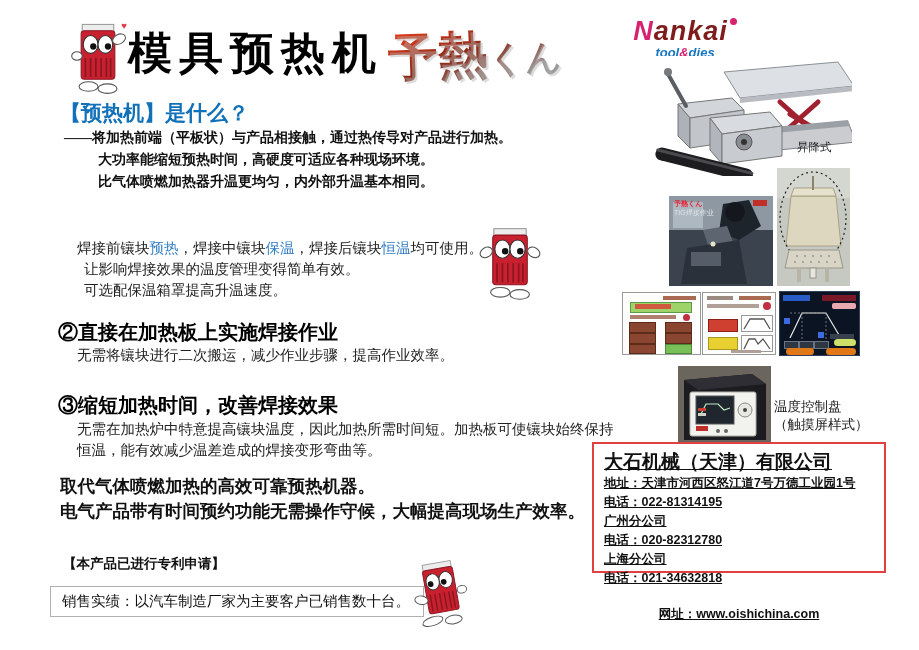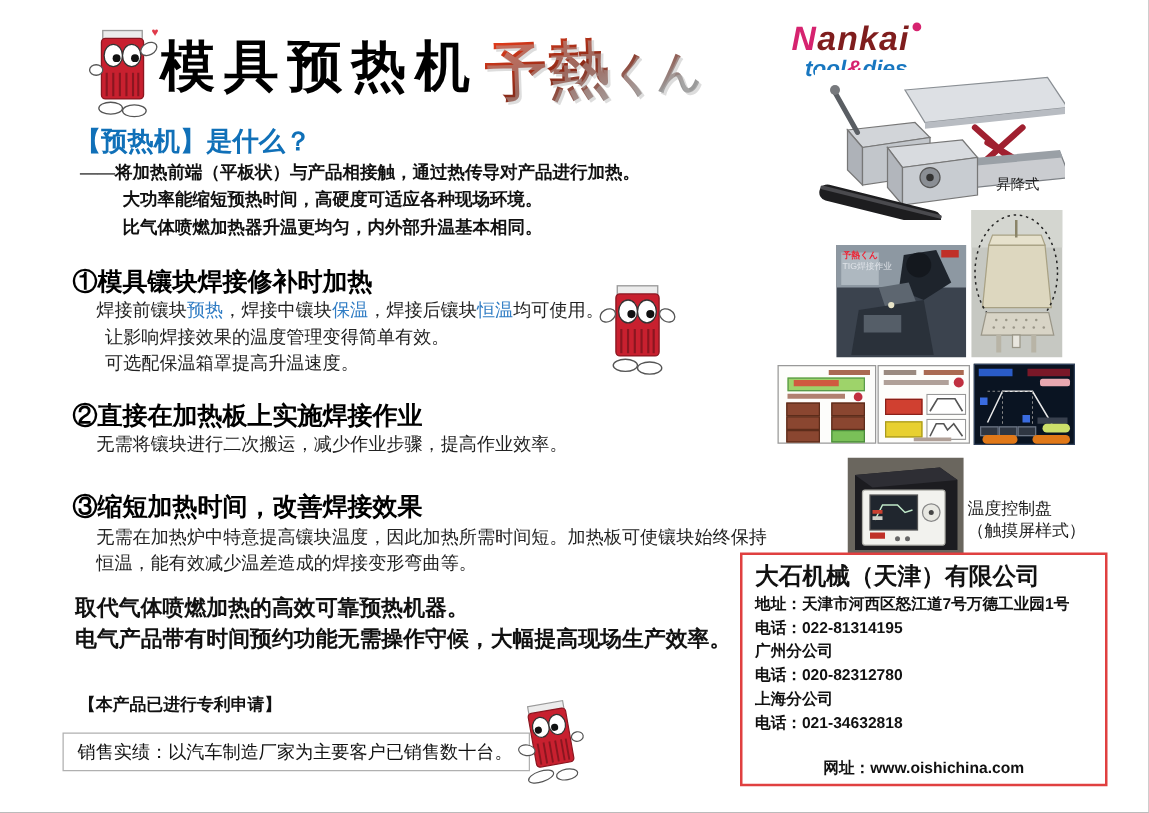--- a/index.html
+++ b/index.html
@@ -14,21 +14,21 @@
            background:linear-gradient(160deg,#e03a1a 10%,#8a2a18 45%,#9a9a9a 80%);
            -webkit-background-clip:text;background-clip:text;color:transparent;
            text-shadow:2px 2px 0 rgba(180,180,180,.45);}
   .yonetsu .big{font-size:50px;}
   .yonetsu .small{font-size:36px;}
   .nankai{left:620px;top:18px;width:130px;text-align:center;font-style:italic;font-weight:bold;line-height:1;}
   .nankai .word{font-size:27px;letter-spacing:1px;}
   .nankai .n{color:#d6236f;}
   .nankai .rest{color:#7f1d1d;}
   .nankai .dot{display:inline-block;width:7px;height:7px;border-radius:50%;background:#d6236f;margin-left:2px;vertical-align:top;}
-  .nankai .sub{font-size:18px;color:#1877c0;margin-top:1px;}
+  .nankai .sub{font-size:13px;color:#1877c0;margin-top:1px;}
   .nankai .amp{color:#d6236f;}
 
   
   .intro-heading{left:60px;top:99px;font-size:21px;font-weight:bold;color:#1070b8;}
   .intro-line{font-size:14px;font-weight:bold;color:#111;white-space:nowrap;}
 
   
   .sec-heading{font-size:20px;font-weight:bold;color:#000;white-space:nowrap;}
   .body-line{font-size:14.5px;color:#222;white-space:nowrap;}
   .blue-word{color:#2f7cc4;}
@@ -45,22 +45,22 @@
 
   .panel{box-sizing:border-box;border:1px solid #999;background:#fdfdfb;}
   .p-dark{background:#0a1422;border:1px solid #30405a;}
   .chip{position:absolute;}
 
   
   .weld-txt1{left:674px;top:199px;font-size:7px;color:#e23;font-weight:bold;}
   .weld-txt2{left:674px;top:208px;font-size:7px;color:#dfe3e8;}
 
   
-  .company-box{left:592px;top:442px;width:294px;height:187px;border:2px solid #e04040;box-sizing:border-box;
-               padding:6px 10px;}
+  .company-box{left:592px;top:442px;width:294px;height:131px;border:2px solid #e04040;box-sizing:border-box;
+               padding:6px 10px;text-decoration:underline;}
   .company-name{font-size:19px;font-weight:bold;line-height:1.25;}
   .company-line{font-size:12.5px;font-weight:bold;line-height:1.52;white-space:nowrap;}
   .company-web{margin-top:17px;text-align:center;}
 </style>
 </head>
 <body>
 
 <div id="page">
 
   <svg class="abs" style="left:66px;top:16px;" width="64" height="80" viewBox="0 0 60 76">
@@ -94,21 +94,20 @@
   <div class="abs nankai">
     <div><span class="word n">N</span><span class="word rest">ankai</span><span class="dot"></span></div>
     <div class="sub"><span>tool</span><span class="amp">&amp;</span><span>dies</span></div>
   </div>
 
   <div class="abs intro-heading">【预热机】是什么？</div>
   <div class="abs intro-line serif" style="left:64px;top:129px;">——将加热前端（平板状）与产品相接触，通过热传导对产品进行加热。</div>
   <div class="abs intro-line serif" style="left:98px;top:151px;">大功率能缩短预热时间，高硬度可适应各种现场环境。</div>
   <div class="abs intro-line serif" style="left:98px;top:173px;">比气体喷燃加热器升温更均匀，内外部升温基本相同。</div>
 
-  <div class="abs sec-heading serif" style="left:58px;top:212px;">①模具镶块焊接修补时加热</div>
   <div class="abs body-line serif" style="left:77px;top:239px;">
     <span>焊接前镶块</span><span class="blue-word">预热</span><span>，焊接中镶块</span><span class="blue-word">保温</span><span>，焊接后镶块</span><span class="blue-word">恒温</span><span>均可使用。</span>
   </div>
   <div class="abs body-line serif" style="left:84px;top:260px;">让影响焊接效果的温度管理变得简单有效。</div>
   <div class="abs body-line serif" style="left:84px;top:281px;">可选配保温箱罩提高升温速度。</div>
 
   <svg class="abs" style="left:477px;top:220px;" width="66" height="82" viewBox="0 0 60 76">
     <rect x="15" y="8" width="30" height="9" fill="#ececec" stroke="#9a9a9a"></rect>
     <rect x="14" y="14" width="32" height="46" rx="3" fill="#c8202f" stroke="#8a1620"></rect>
     <g stroke="#8a1620" stroke-width="1.6">

